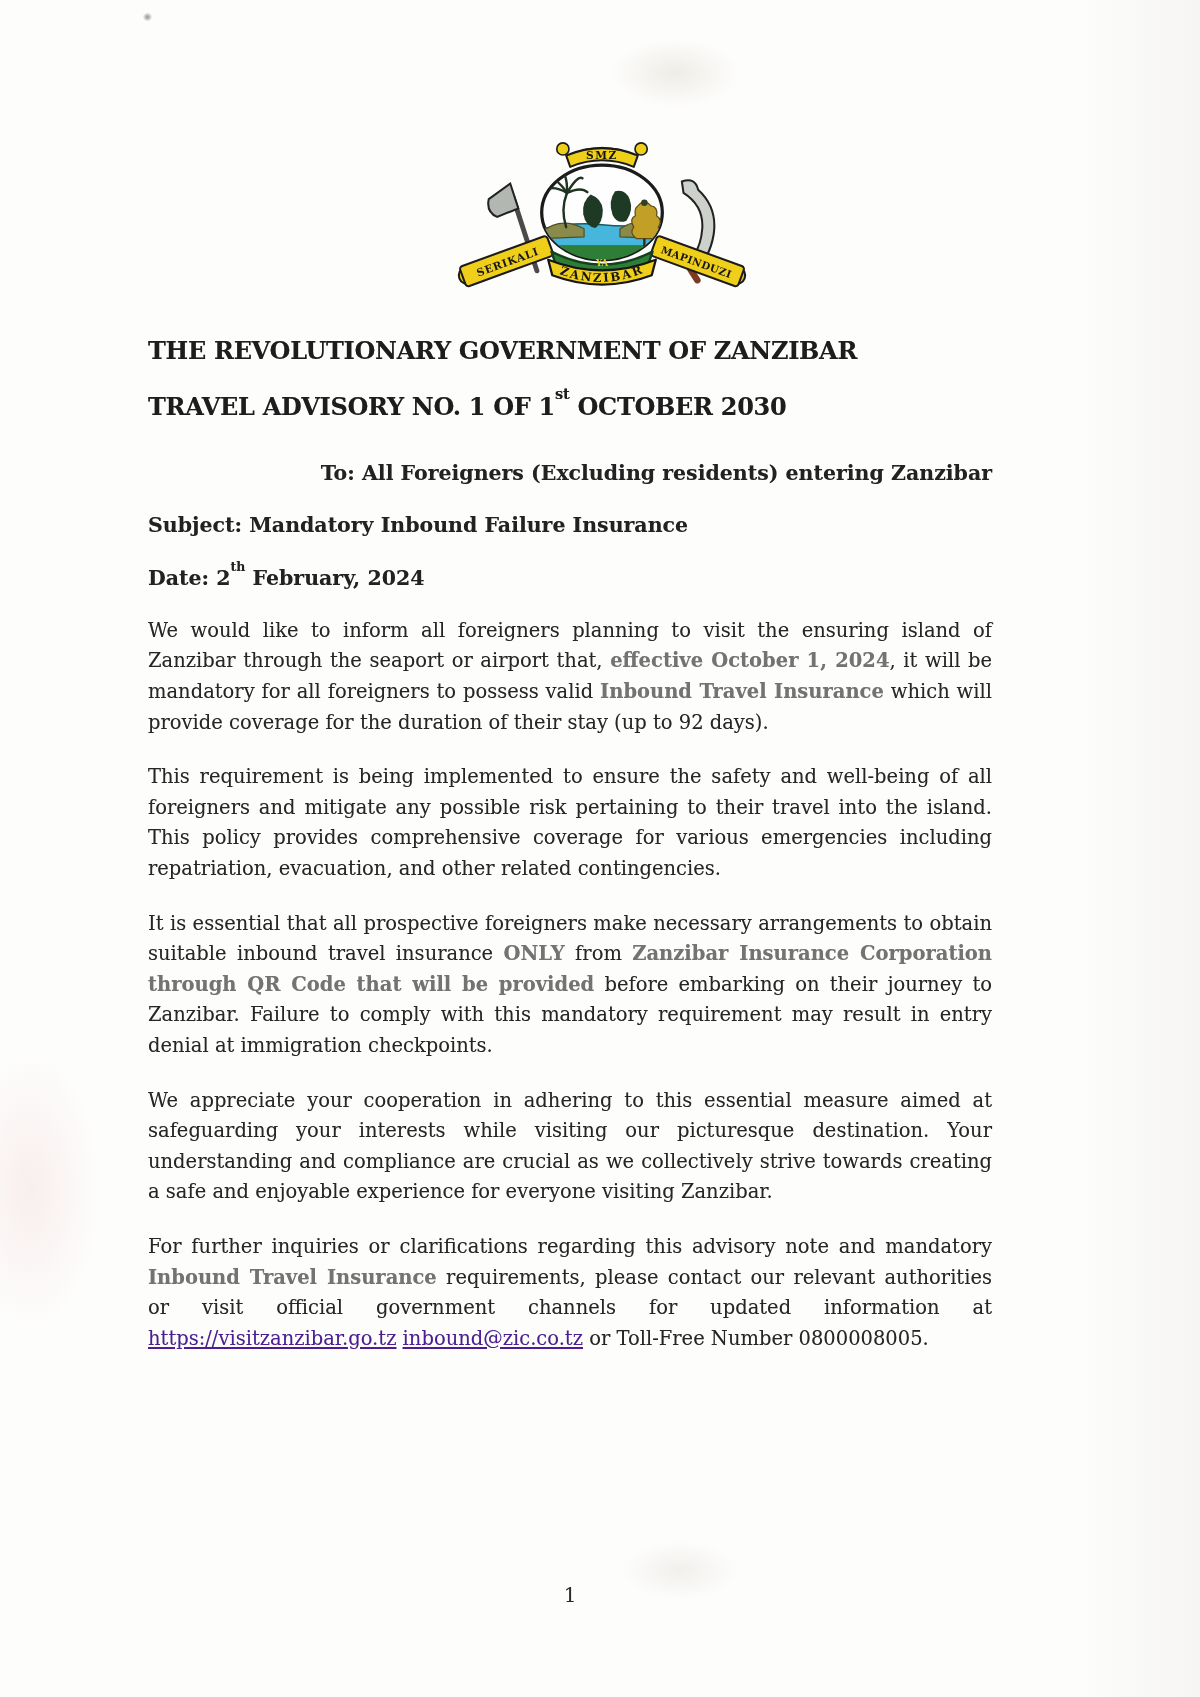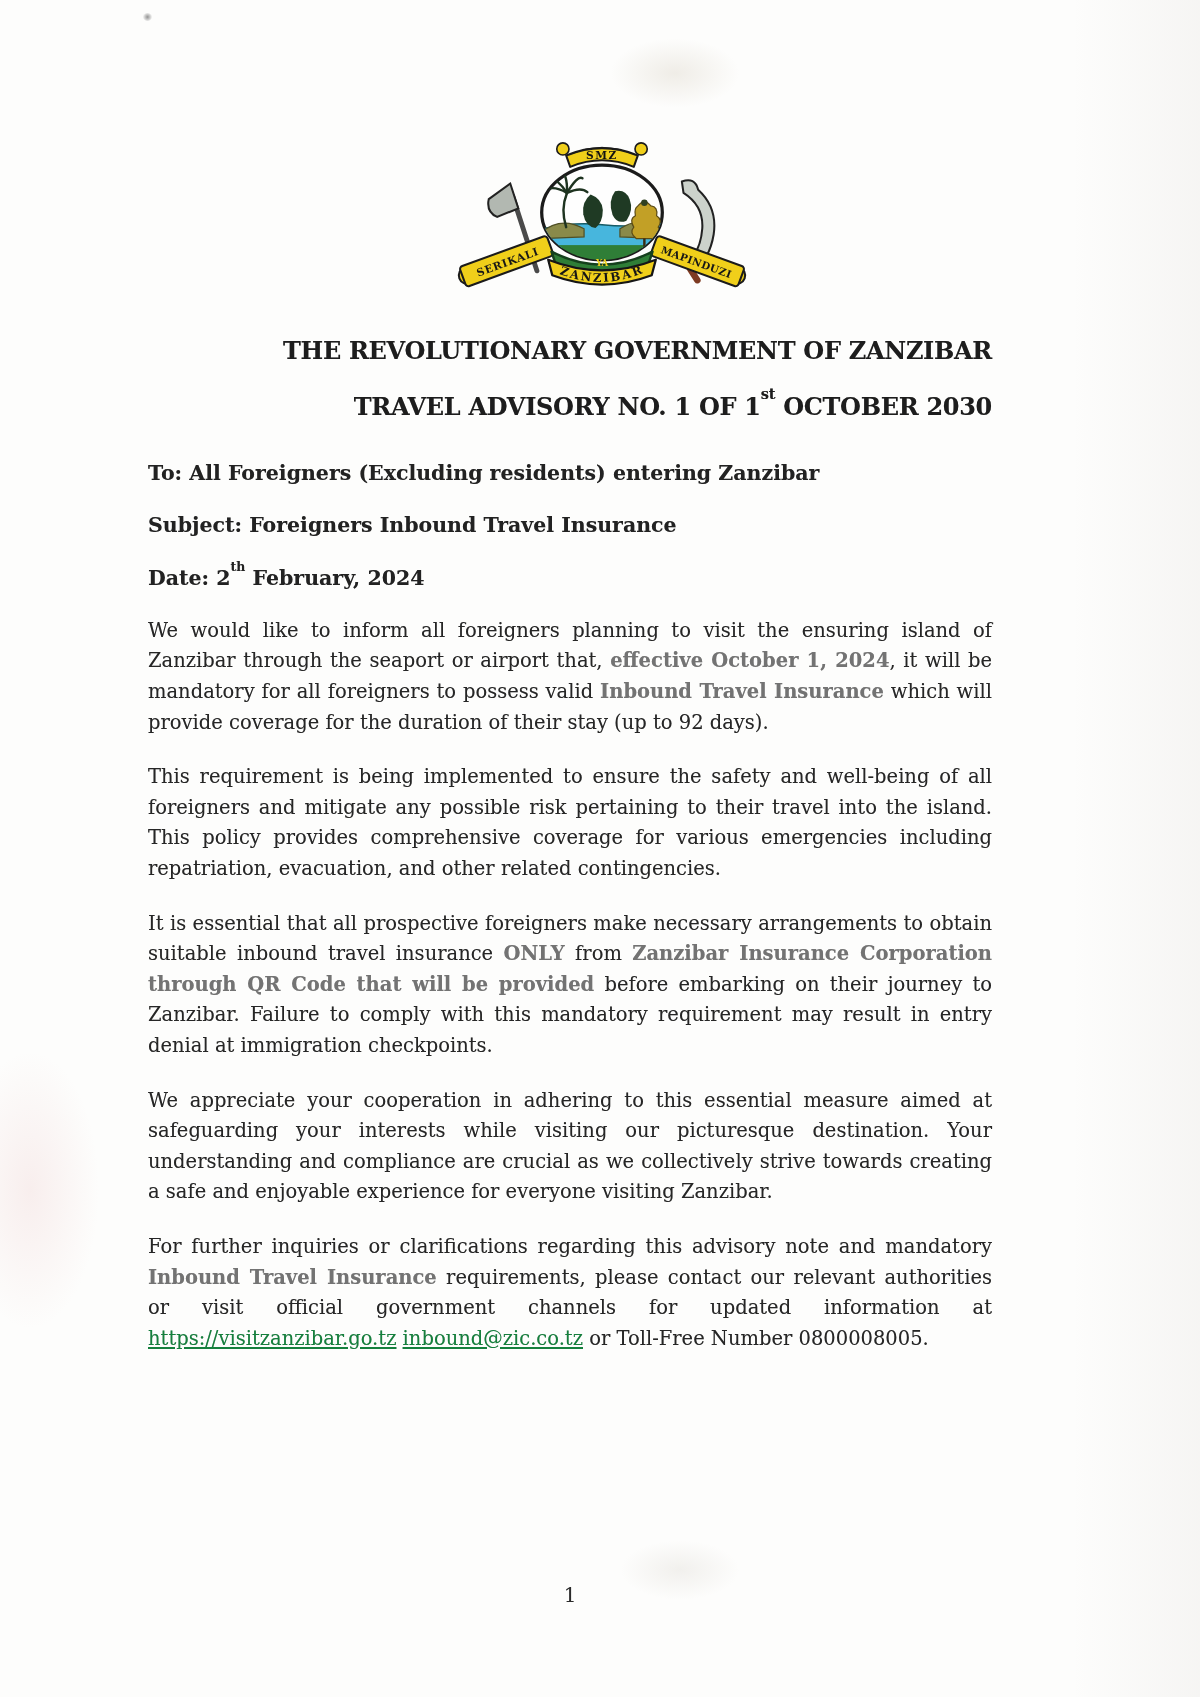--- a/index.html
+++ b/index.html
@@ -15,40 +15,40 @@
     background:radial-gradient(ellipse at center,rgba(225,170,170,0.18),rgba(225,170,170,0) 70%);}
   .smudge-top{left:610px;top:38px;width:130px;height:70px;
     background:radial-gradient(ellipse at center,rgba(190,178,155,0.22),rgba(190,178,155,0) 70%);}
   .smudge-footer{left:620px;top:1540px;width:120px;height:60px;
     background:radial-gradient(ellipse at center,rgba(180,172,158,0.16),rgba(180,172,158,0) 70%);}
   .speck{position:absolute;left:143px;top:13px;width:9px;height:8px;border-radius:50%;
     background:radial-gradient(circle,rgba(60,60,60,0.55),rgba(120,120,120,0.15) 65%,rgba(120,120,120,0));}
   .crest{position:absolute;left:447px;top:131px;width:310px;height:163px;}
   .content{position:absolute;left:148px;top:338px;width:844px;}
   .title,.subtitle{
-    font-size:24px;line-height:26px;font-weight:bold;text-align:right;
+    font-size:24px;line-height:26px;font-weight:bold;text-align:left;
     letter-spacing:-0.3px;color:#1d1d1d;margin:0;
     text-shadow:0 0 0.4px rgba(0,0,0,0.35);
   }
   .title{margin-bottom:24px;}
   .subtitle{margin-bottom:41px;}
   .meta-line{
     font-size:20.5px;line-height:24px;font-weight:bold;color:#222;
     margin:0;text-shadow:0 0 0.4px rgba(0,0,0,0.3);
   }
-  .meta-to{margin-bottom:28px;}
+  .meta-to{margin-bottom:28px;text-align:right;}
   .meta-subject{margin-bottom:24px;}
   .meta-date{margin-bottom:26px;}
   .body p{
     font-size:19.5px;line-height:30.6px;margin:0 0 24px;
     text-align:justify;text-shadow:0 0 0.35px rgba(0,0,0,0.25);
   }
   .body b{font-weight:bold;color:#737373;}
   sup{font-size:61%;position:relative;top:-0.5em;}
-  .doc-link{color:#15803d;text-decoration:underline;text-decoration-thickness:1.5px;text-underline-offset:2px;cursor:pointer;}
+  .doc-link{color:#4c1d95;text-decoration:underline;text-decoration-thickness:1.5px;text-underline-offset:2px;cursor:pointer;}
   .footer{
     position:absolute;top:1583px;left:148px;width:844px;text-align:center;
     font-size:20px;color:#2a2a2a;
   }
   svg text{font-family:"DejaVu Serif", serif;}
 </style>
 </head>
 <body>
 
 <div class="page">
@@ -134,21 +134,21 @@
       <path d="M152,28 Q190,12 228,28" fill="none" stroke="#1b1b1b" stroke-width="1.2"></path>
       <text x="190" y="34" text-anchor="middle" font-size="13" font-weight="bold" letter-spacing="2" fill="#111">SMZ</text>
     </g>
   </svg>
 
   <div class="content">
     <p class="title">THE REVOLUTIONARY GOVERNMENT OF ZANZIBAR</p>
     <p class="subtitle"><span>TRAVEL ADVISORY NO. 1 OF 1</span><span><sup>st</sup></span><span> OCTOBER 2030</span></p>
 
     <p class="meta-line meta-to">To: All Foreigners (Excluding residents) entering Zanzibar</p>
-    <p class="meta-line meta-subject">Subject: Foreigners Inbound Travel Insurance</p>
+    <p class="meta-line meta-subject">Subject: Mandatory Inbound Failure Insurance</p>
     <p class="meta-line meta-date"><span>Date: 2</span><span><sup>th</sup></span><span> February, 2024</span></p>
 
     <div class="body">
       <p><span>We would like to inform all foreigners planning to visit the ensuring island of Zanzibar through the seaport or airport that, </span><b>effective October 1, 2024</b><span>, it will be mandatory for all foreigners to possess valid </span><b>Inbound Travel Insurance</b><span> which will provide coverage for the duration of their stay (up to 92 days).</span></p>
       <p><span>This requirement is being implemented to ensure the safety and well-being of all foreigners and mitigate any possible risk pertaining to their travel into the island. This policy provides comprehensive coverage for various emergencies including repatriation, evacuation, and other related contingencies.</span></p>
       <p><span>It is essential that all prospective foreigners make necessary arrangements to obtain suitable inbound travel insurance </span><b>ONLY</b><span> from </span><b>Zanzibar Insurance Corporation through QR Code that will be provided</b><span> before embarking on their journey to Zanzibar. Failure to comply with this mandatory requirement may result in entry denial at immigration checkpoints.</span></p>
       <p><span>We appreciate your cooperation in adhering to this essential measure aimed at safeguarding your interests while visiting our picturesque destination. Your understanding and compliance are crucial as we collectively strive towards creating a safe and enjoyable experience for everyone visiting Zanzibar.</span></p>
       <p><span>For further inquiries or clarifications regarding this advisory note and mandatory </span><b>Inbound Travel Insurance</b><span> requirements, please contact our relevant authorities or visit official government channels for updated information at </span><a class="doc-link" href="#">https://visitzanzibar.go.tz</a><span> </span><a class="doc-link" href="#">inbound@zic.co.tz</a><span> or Toll-Free Number 0800008005.</span></p>
     </div>
   </div>

